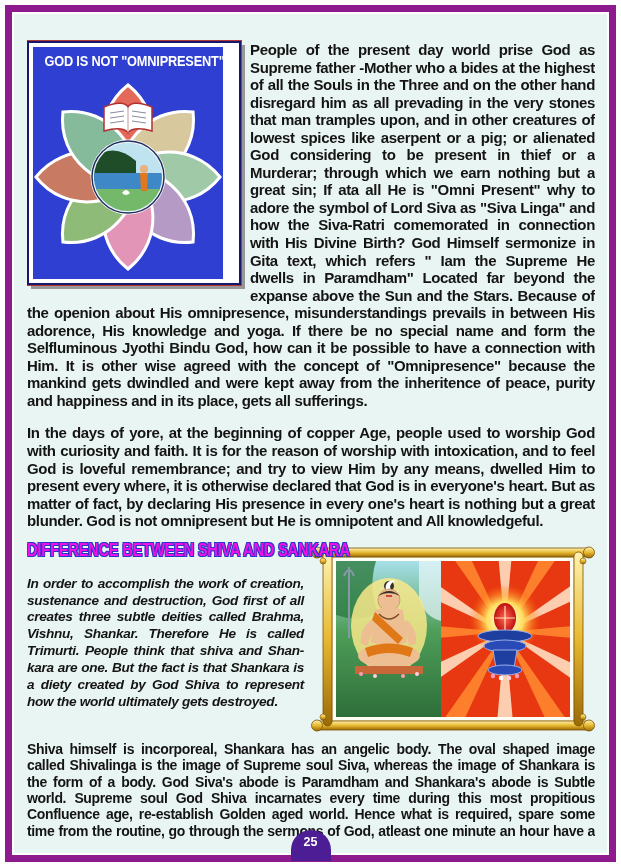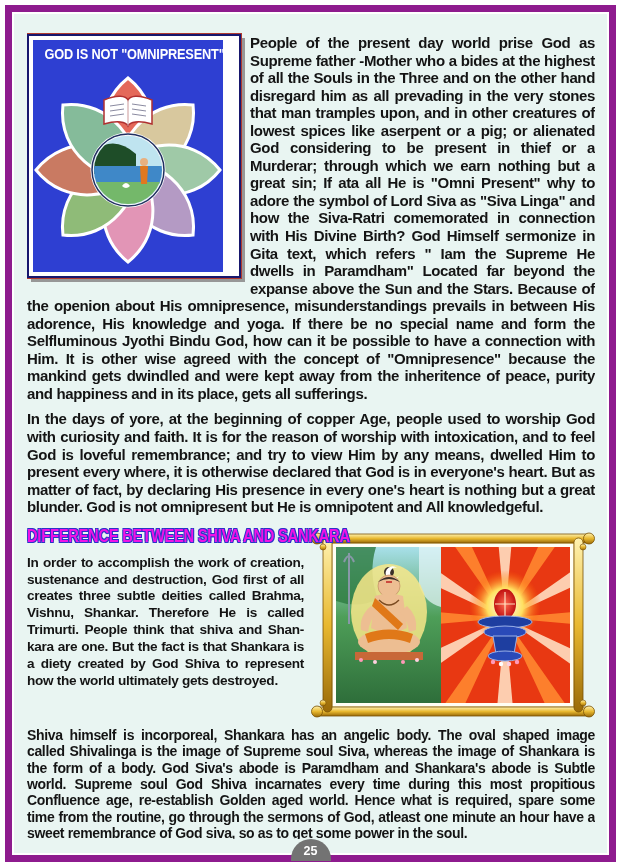--- a/index.html
+++ b/index.html
@@ -5,23 +5,23 @@
   html,body{margin:0;padding:0;background:#dddddd;}
   .page{position:relative;width:621px;height:867px;background:#ffffff;overflow:hidden;
         font-family:"Liberation Sans","DejaVu Sans",sans-serif;}
   .frame{position:absolute;top:5px;left:5px;right:5px;bottom:5px;
          border:7px solid #8e1b8e;background:#e9f5f2;
          box-shadow:inset 0 0 0 2px #ffffff;}
   .content{position:absolute;top:14px;left:15px;right:14px;bottom:16px;overflow:hidden;}
 
   
   .bodytext{font-weight:700;font-size:15px;line-height:1.17;letter-spacing:-0.35px;
-            text-align:justify;color:#141414;margin:8px 0 3px 0;}
+            text-align:justify;color:#141414;margin:15px 0 3px 0;}
   .bodytext.small{font-size:14px;}
-  .col-left{font-size:13.6px;line-height:1.24;letter-spacing:-0.3px;}
+  .col-left{font-size:13.6px;line-height:1.24;letter-spacing:-0.3px;font-style:italic;}
   .clearboth{clear:both;}
 
   
   .poster{float:left;width:202px;margin:0 9px 5px 0;background:#ffffff;padding:4px;
           border:2px solid #17176e;
           box-shadow:0 0 0 1px #b03a30, 4px 4px 0 0 #979797;}
   .poster-body{background:#2e3fd2;width:190px;height:232px;overflow:hidden;}
   .poster-title{color:#ffffff;font-weight:700;font-size:14.5px;white-space:nowrap;
                 text-align:center;transform:scaleX(.88);transform-origin:50% 50%;
                 margin:6px 0 2px 0;letter-spacing:-0.2px;}
@@ -29,23 +29,23 @@
   
   h2.sec-head{font-size:17.5px;font-weight:700;letter-spacing:-0.3px;white-space:nowrap;
      color:#ef12e6;margin:10px 0 3px 0;transform:scaleX(.84);transform-origin:0 50%;
      text-shadow:1px 1px 0 #2a35c8,-1px -1px 0 #2a35c8,1px -1px 0 #2a35c8,-1px 1px 0 #2a35c8;}
 
   
   .shiva-frame{float:right;width:284px;height:198px;margin:0 0 3px 7px;}
 
   
   .page-badge{position:absolute;left:50%;bottom:6px;transform:translateX(-50%);
-      width:40px;height:19px;border-radius:20px 20px 0 0;background:#737373;
+      width:40px;height:19px;border-radius:20px 20px 0 0;background:#4c1d95;
       color:#ffffff;font-weight:700;font-size:12.5px;display:flex;
-      align-items:flex-end;justify-content:center;padding-bottom:3px;z-index:5;}
+      align-items:flex-end;justify-content:center;padding-bottom:12px;z-index:5;}
 
   figure{margin:0;}
   section{overflow:visible;}
 </style>
 </head>
 <body>
 
 <div class="page">
   <div class="frame">
     <div class="content">

